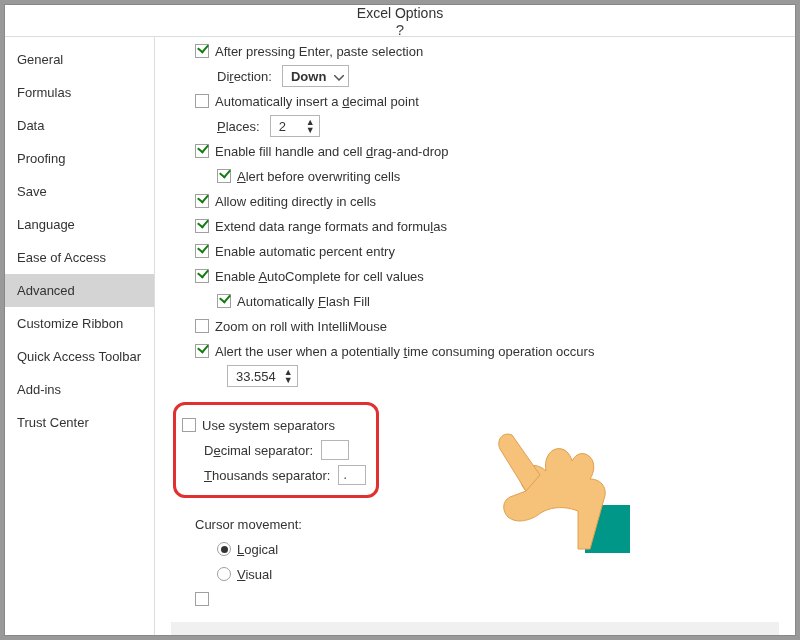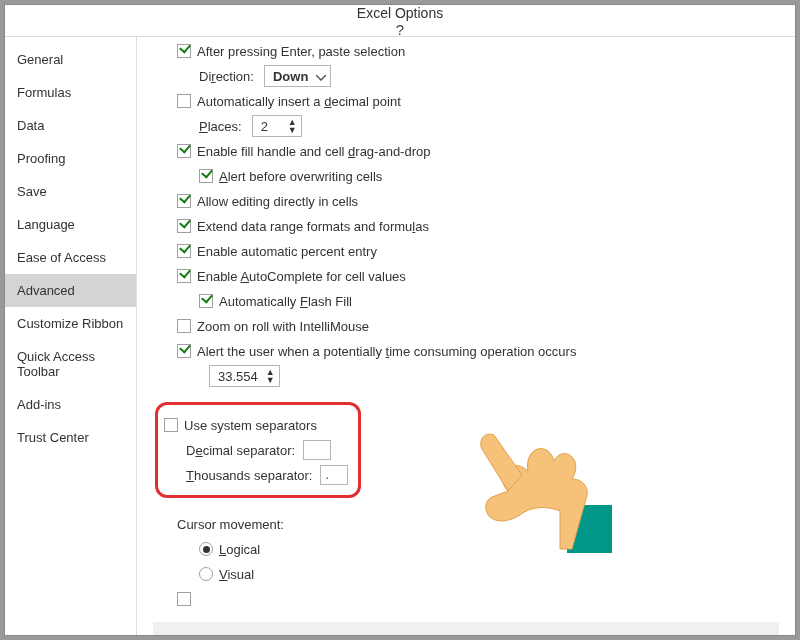--- a/index.html
+++ b/index.html
@@ -27,21 +27,21 @@
     justify-content: space-between;
     flex-direction: column;
   }
   .titlebar .title { font-size: 14px; }
   .titlebar .help { font-size: 15px; color: #444; cursor: default; }
   .body {
     display: flex;
     height: calc(100% - 32px);
   }
   .sidebar {
-    width: 132px;
+    width: 150px;
     border-right: 1px solid #ddd;
     padding: 6px 0;
     background: #fff;
   }
   .sidebar-item {
     padding: 9px 12px;
     cursor: pointer;
     font-size: 13px;
     color: #333;
   }

